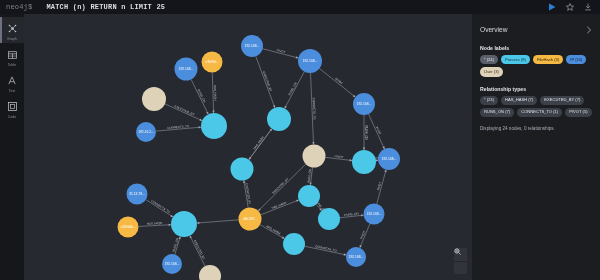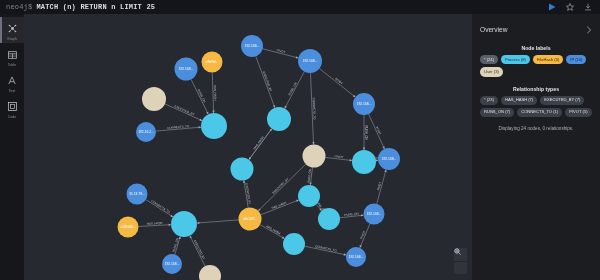--- a/index.html
+++ b/index.html
@@ -2,35 +2,35 @@
 <html><head>
 <meta charset="utf-8">
 <style>
   * { box-sizing: border-box; margin: 0; padding: 0; }
   html, body {
     width: 600px; height: 280px;
     background: #1c1d21;
     font-family: "Liberation Sans", sans-serif;
     overflow: hidden;
   }
-  #app { position: relative; width: 600px; height: 264px; background: #ec4899; text-align: center; }
+  #app { position: relative; width: 600px; height: 264px; background: #ec4899; }
 
   
   .querybar {
     position: absolute; left: 0; top: 0; width: 600px; height: 14px;
     background: #14151a;
     display: flex; align-items: center;
   }
   .prompt {
     font-family: "Liberation Mono", monospace;
     font-size: 7px; color: #7d828c; padding-left: 6px; letter-spacing: .2px;
   }
   .qtext {
     font-family: "Liberation Mono", monospace;
-    font-size: 7px; color: #d9dce2; padding-left: 4px; letter-spacing: .2px;
+    font-size: 7px; color: #d9dce2; padding-left: 14px; letter-spacing: .2px;
     font-weight: bold;
   }
   .qactions { margin-left: auto; display: flex; align-items: center; gap: 9px; padding-right: 8px; }
   .qbtn { width: 9px; height: 9px; display: flex; align-items: center; justify-content: center; cursor: pointer; }
 
   
   .rail {
     position: absolute; left: 0; top: 14px; width: 24px; height: 266px;
     background: #16171b;
     display: flex; flex-direction: column; align-items: center; padding-top: 3px;

